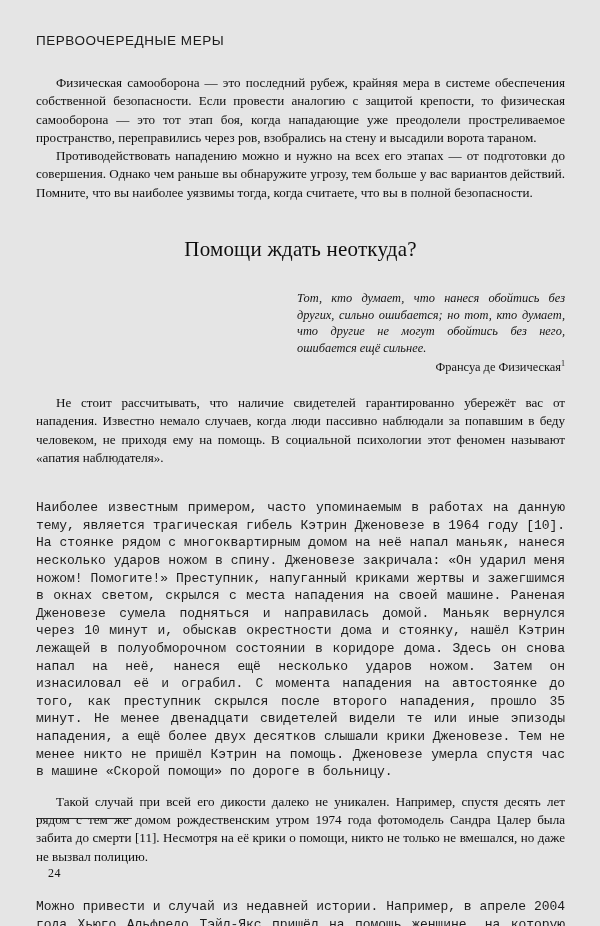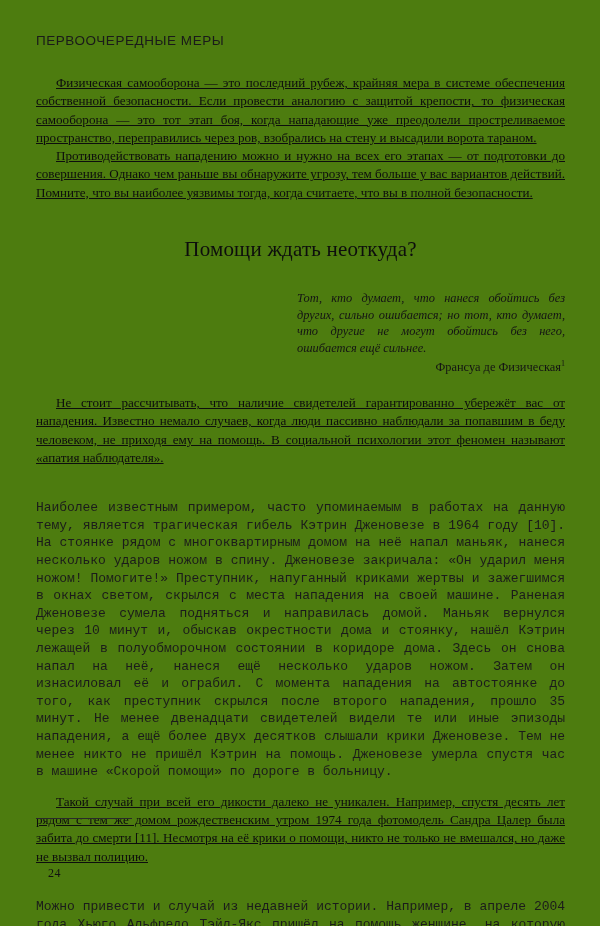--- a/index.html
+++ b/index.html
@@ -17,21 +17,21 @@
     color: #111111;
     -webkit-font-smoothing: antialiased;
   }
 
   .page {
     position: absolute;
     left: 0;
     top: 0;
     width: 600px;
     height: 926px;
-    background: #4d7c0f;
+    background: #e5e5e5;
   }
 
   
   .running-head {
     position: absolute;
     left: 36px;
     top: 33px;
     font-family: "Liberation Sans", "DejaVu Sans", sans-serif;
     font-size: 13.5px;
     font-weight: 400;
@@ -53,21 +53,20 @@
     text-align: justify;
     text-justify: inter-word;
   }
 
   .serif-para {
     font-family: "Liberation Serif", "DejaVu Serif", serif;
     font-size: 13.1px;
     line-height: 18.3px;
     text-indent: 20px;
     color: #0d0d0d;
-    text-decoration: underline;
   }
 
   .sans-para {
     font-family: Liberation Mono, monospace;
     font-size: 13px;
     line-height: 17.6px;
     text-indent: 0;
     color: #1b1b1b;
     letter-spacing: -0.05px;
     margin-top: 20px;

